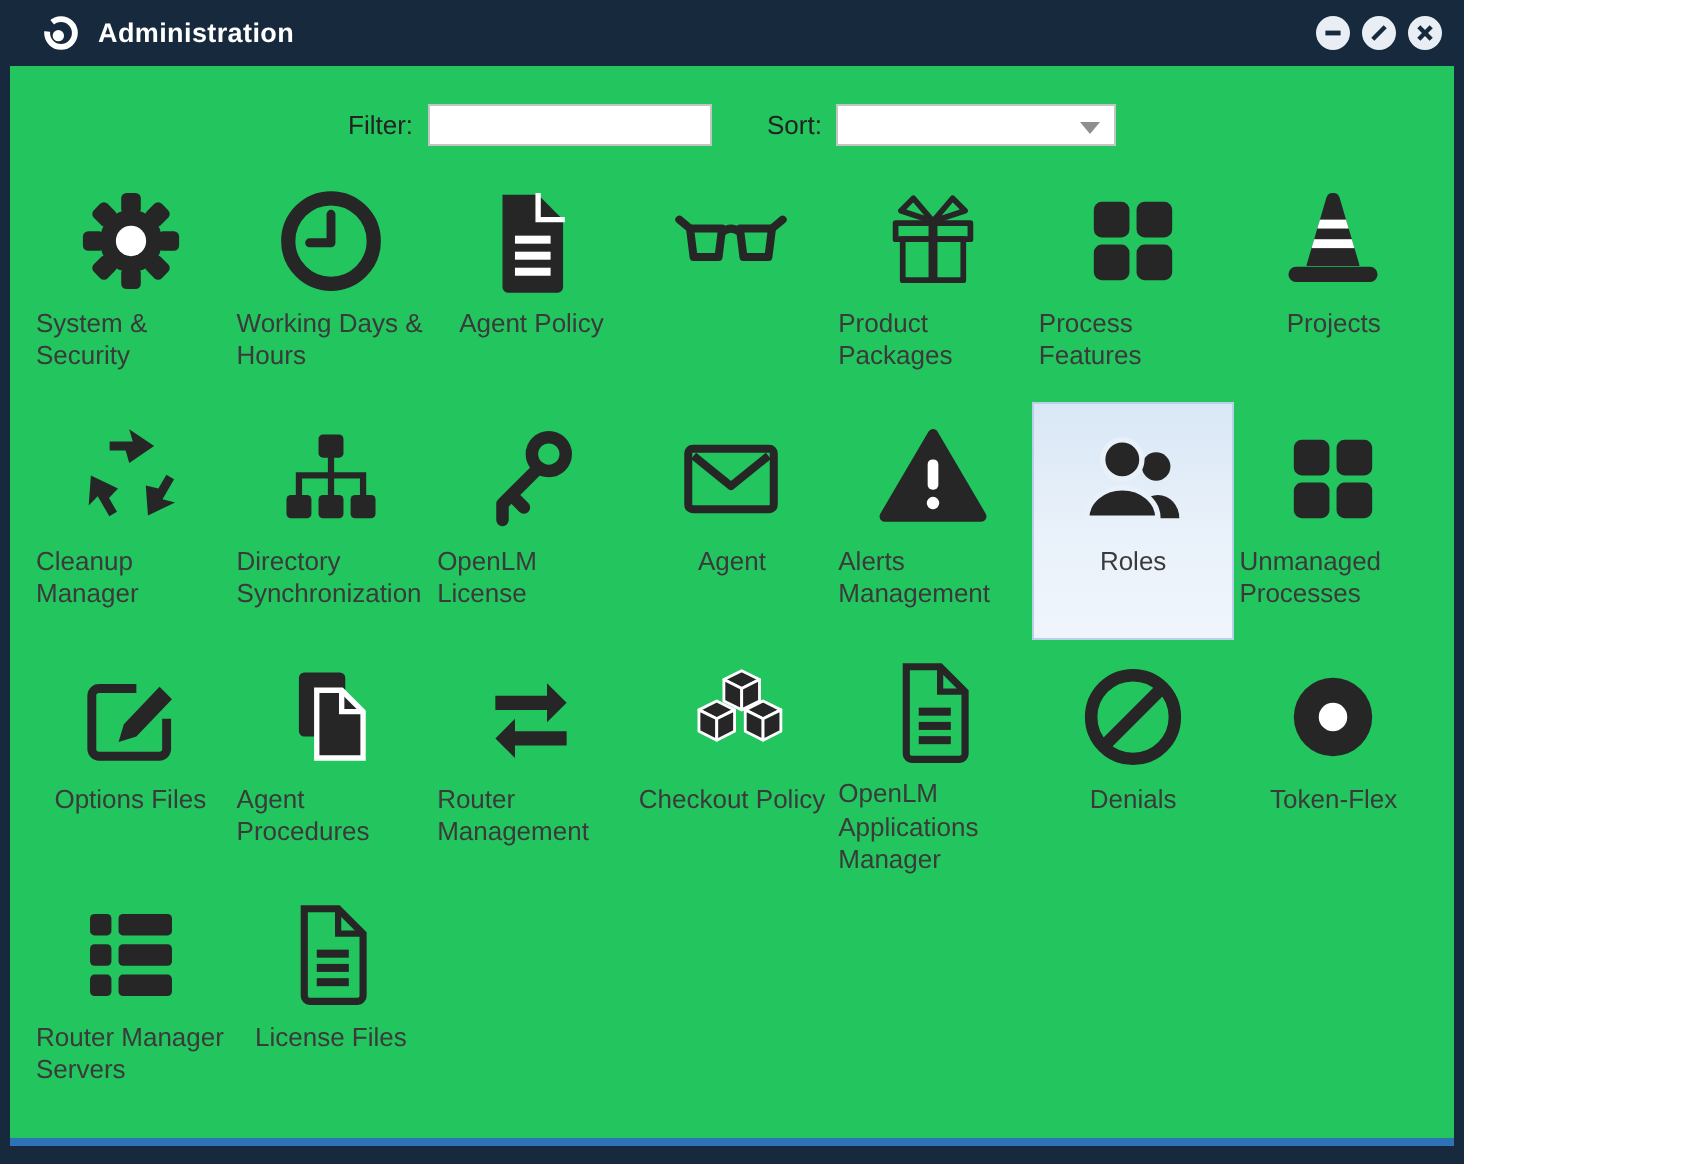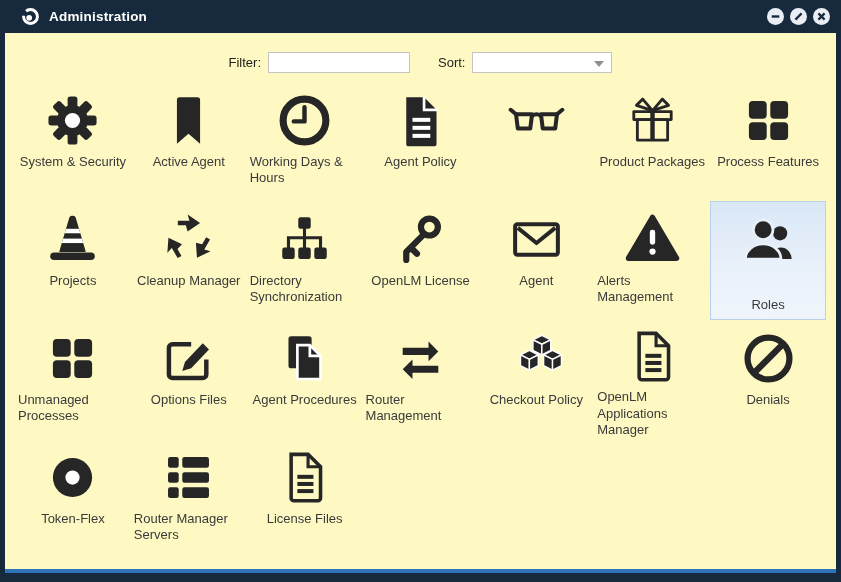--- a/index.html
+++ b/index.html
@@ -1,41 +1,41 @@
 <!DOCTYPE html>
 <html><head>
 <meta charset="utf-8">
 <style>
   * { margin:0; padding:0; box-sizing:border-box; }
   html,body { width:841px; height:582px; font-family:"Liberation Sans","DejaVu Sans",sans-serif; }
-  .window { position:relative; width:841px; height:582px; background:#17293c; overflow:hidden; }
+  .window { position:relative; width:732px; height:582px; background:#17293c; overflow:hidden; }
 
   
   .titlebar { position:absolute; top:0; left:0; right:0; height:33px; display:flex; align-items:center; padding-left:21px; }
   .titlebar-logo { width:19px; height:19px; display:flex; align-items:center; }
   .titlebar-title { color:#ffffff; font-size:13.5px; font-weight:bold; margin-left:9px; letter-spacing:.2px; }
   .titlebar-controls { position:absolute; right:11px; top:8px; display:flex; gap:6px; }
   .tb-btn { width:17px; height:17px; border:none; background:transparent; padding:0; cursor:pointer; display:flex; }
 
   
-  .content { position:absolute; top:33px; left:5px; right:5px; bottom:9px; background:#fef9c3; overflow:hidden; }
+  .content { position:absolute; top:33px; left:5px; right:5px; bottom:9px; background:#22c55e; overflow:hidden; }
   .bottom-strip { position:absolute; left:0; right:0; bottom:0; height:4px; background:#2e73b8; }
 
   
   .toolbar { display:flex; justify-content:center; align-items:center; padding-top:12px; height:46px; }
   .tb-label { font-size:13px; color:#222222; margin-right:7px; }
   .filter-input { width:142px; height:21px; border:1px solid #c4c4c4; font-size:13px; padding:0 4px; outline:none; font-family:inherit; }
   .sort-label { margin-left:28px; }
   .sort-box { position:relative; width:140px; height:21px; border:1px solid #c4c4c4; background:#fff; font-size:13px; color:#333; padding:2px 20px 0 5px; cursor:default; }
   .sort-arrow { position:absolute; right:7px; top:8px; width:0; height:0; border-left:5px solid transparent; border-right:5px solid transparent; border-top:6px solid #8f8f8f; }
 
   
   .grid { display:grid; grid-template-columns:repeat(7,1fr); grid-auto-rows:119px; margin:3px 10px 0; }
   .tile { display:flex; flex-direction:column; align-items:center; padding-top:5px; border:1px solid transparent; }
-  .tile.selected { background:linear-gradient(180deg,#d9e7f6 0%,#e9f1fa 55%,#eff5fb 100%); border-color:#b9d0e8;gap:24px; }
+  .tile.selected { background:linear-gradient(180deg,#d9e7f6 0%,#e9f1fa 55%,#eff5fb 100%); border-color:#b9d0e8; }
   .tile-icon { height:64px; display:flex; align-items:center; justify-content:center; color:#262626; }
   .tile-icon svg { width:57px; height:57px; }
   .tile-label { font-size:13px; color:#3a3a3a; text-align:left; line-height:1.25; padding:0 2px; margin-top:2px; }
 </style>
 </head>
 <body>
 
 <div class="window">
 
   <div class="titlebar">
@@ -105,28 +105,20 @@
  <circle cx="32" cy="32" r="17.5"></circle>
               </g>
  <circle cx="32" cy="32" r="8.5" fill="#fff"></circle>
             </svg>
           </div>
           <div class="tile-label">System &amp; Security</div>
         </div>
         <div class="tile">
           <div class="tile-icon">
             <svg viewBox="0 0 64 64">
-              <path d="M19 9 a3 3 0 0 1 3 -3 h20 a3 3 0 0 1 3 3 v49 l-13 -11 -13 11 z" fill="currentColor"></path>
-            </svg>
-          </div>
-          <div class="tile-label">Active Agent</div>
-        </div>
-        <div class="tile">
-          <div class="tile-icon">
-            <svg viewBox="0 0 64 64">
               <circle cx="32" cy="32" r="24" fill="none" stroke="currentColor" stroke-width="8"></circle>
               <path d="M32 17 V33 H20" fill="none" stroke="currentColor" stroke-width="5" stroke-linecap="round" stroke-linejoin="round"></path>
             </svg>
           </div>
           <div class="tile-label">Working Days &amp; Hours</div>
         </div>
         <div class="tile">
           <div class="tile-icon">
             <svg viewBox="0 0 64 64">
               <path d="M16 6 h20 l14 14 v38 a3 3 0 0 1 -3 3 H19 a3 3 0 0 1 -3 -3 z" fill="currentColor"></path>

